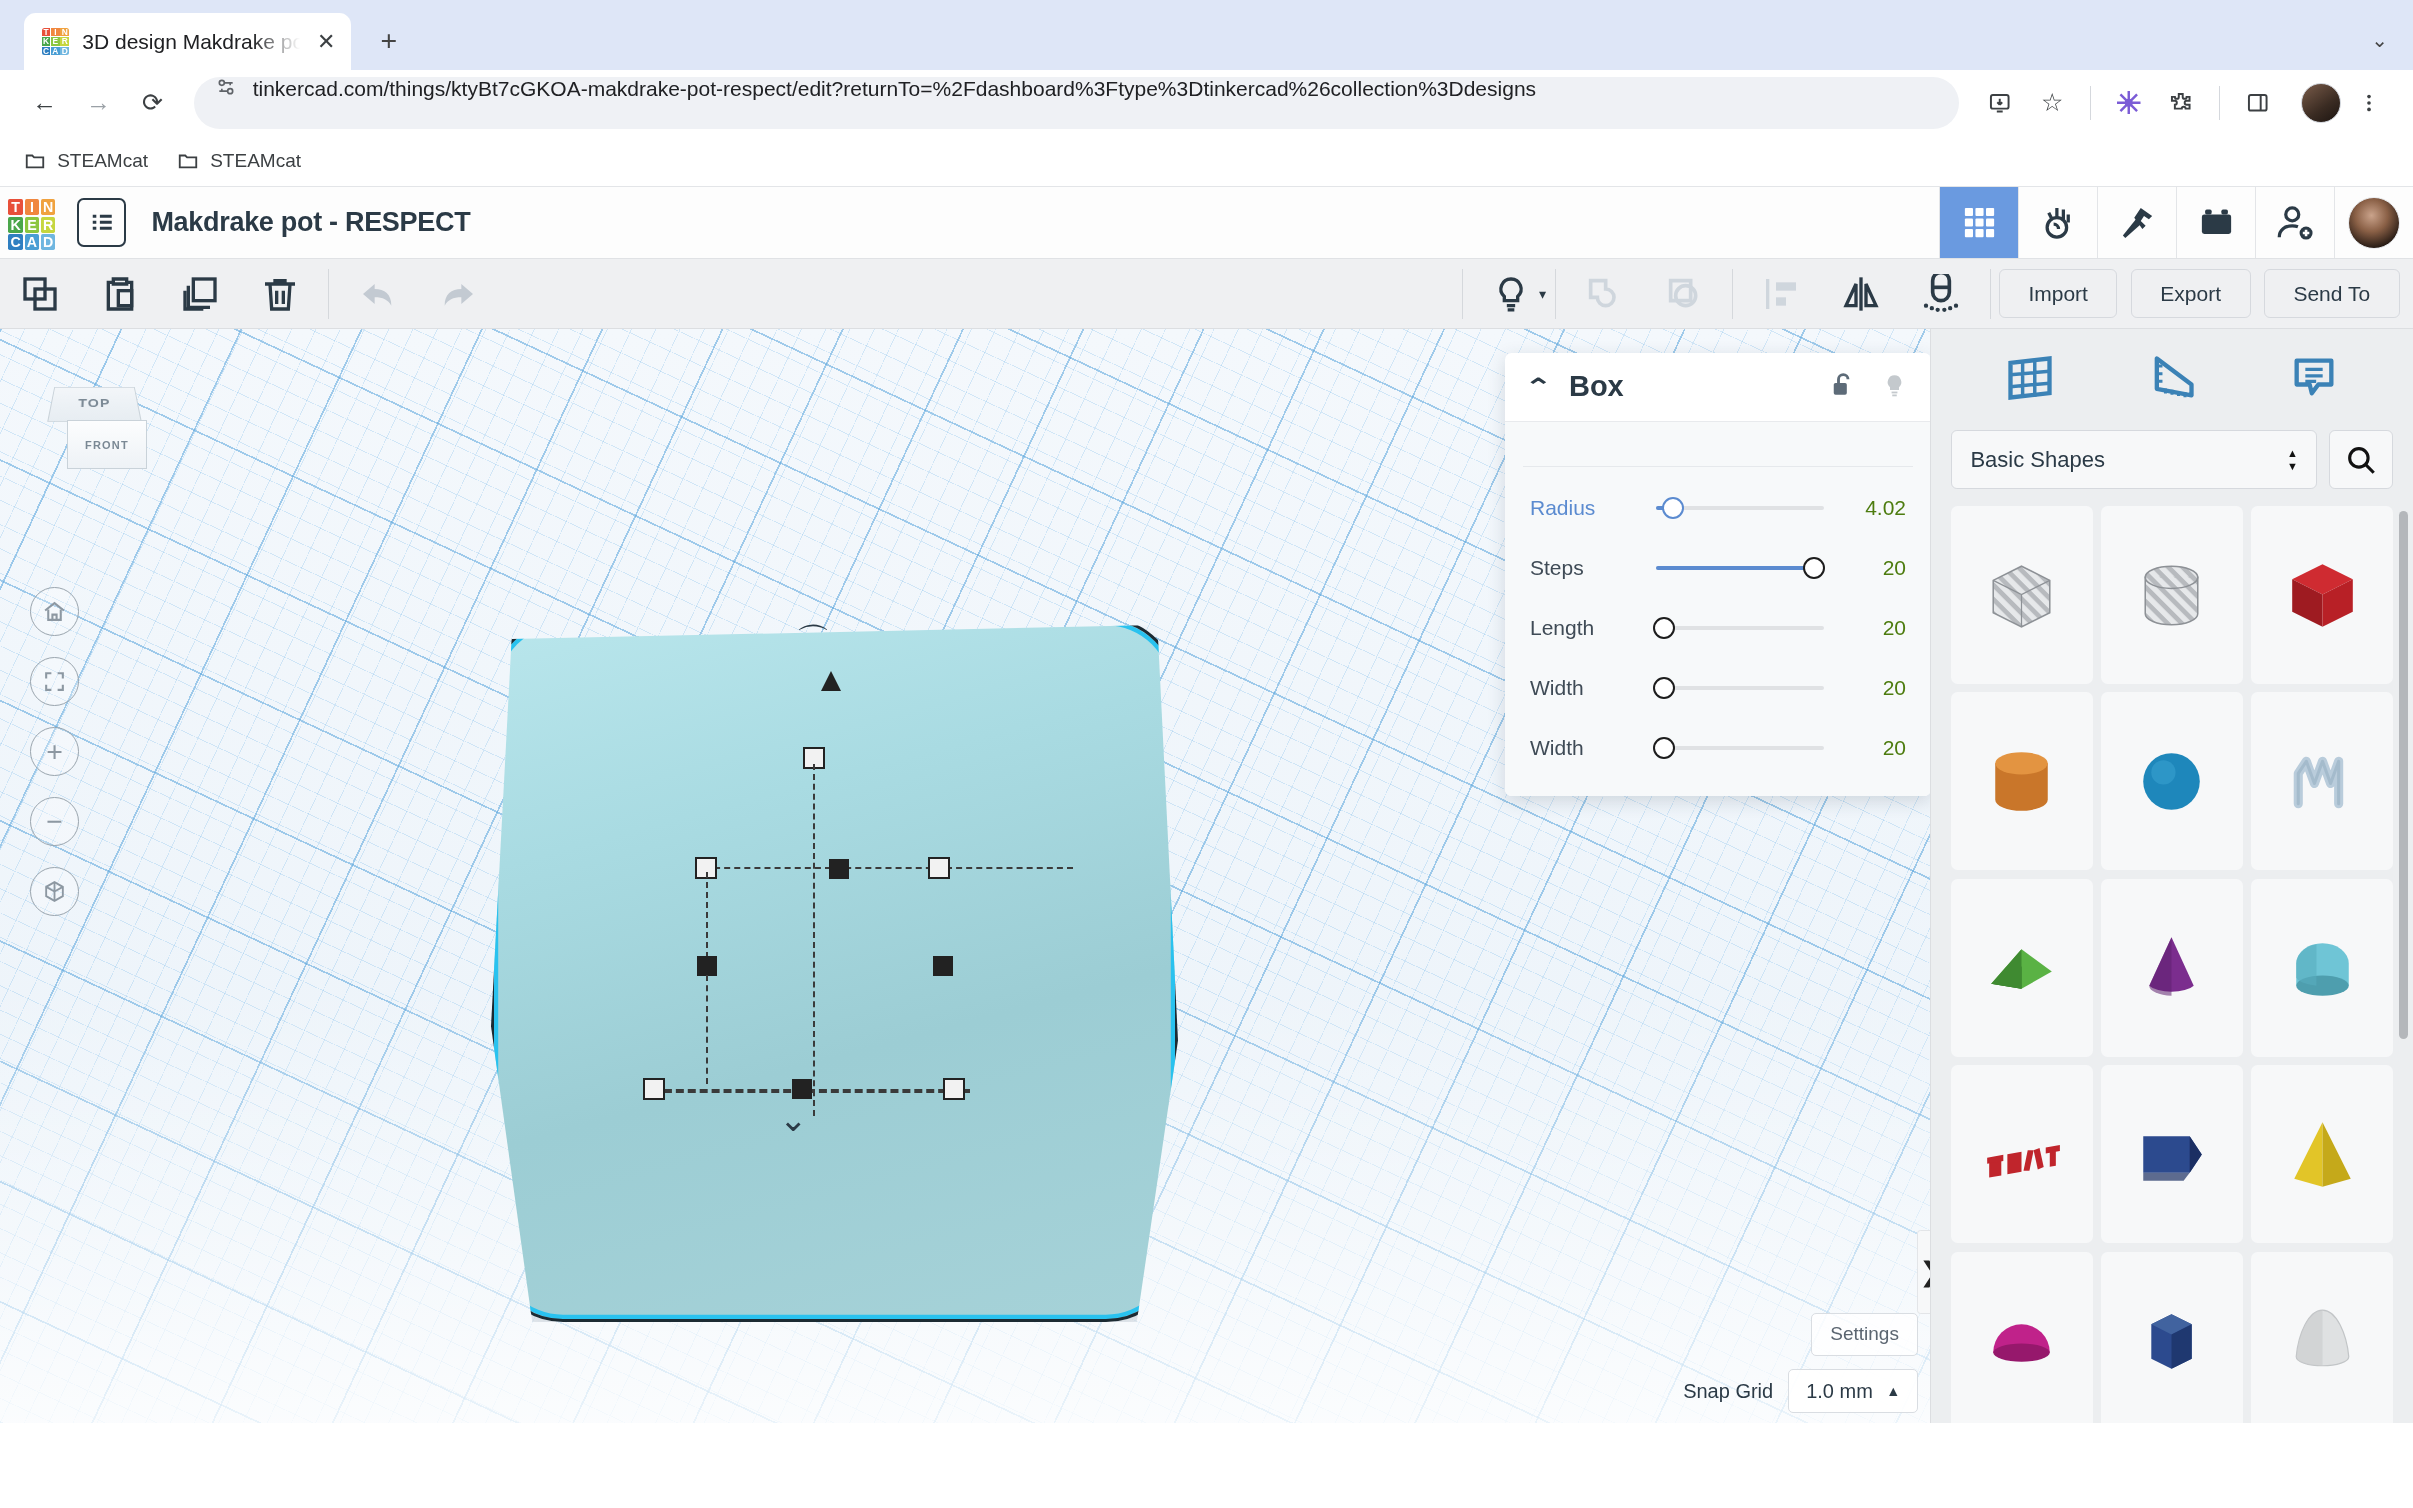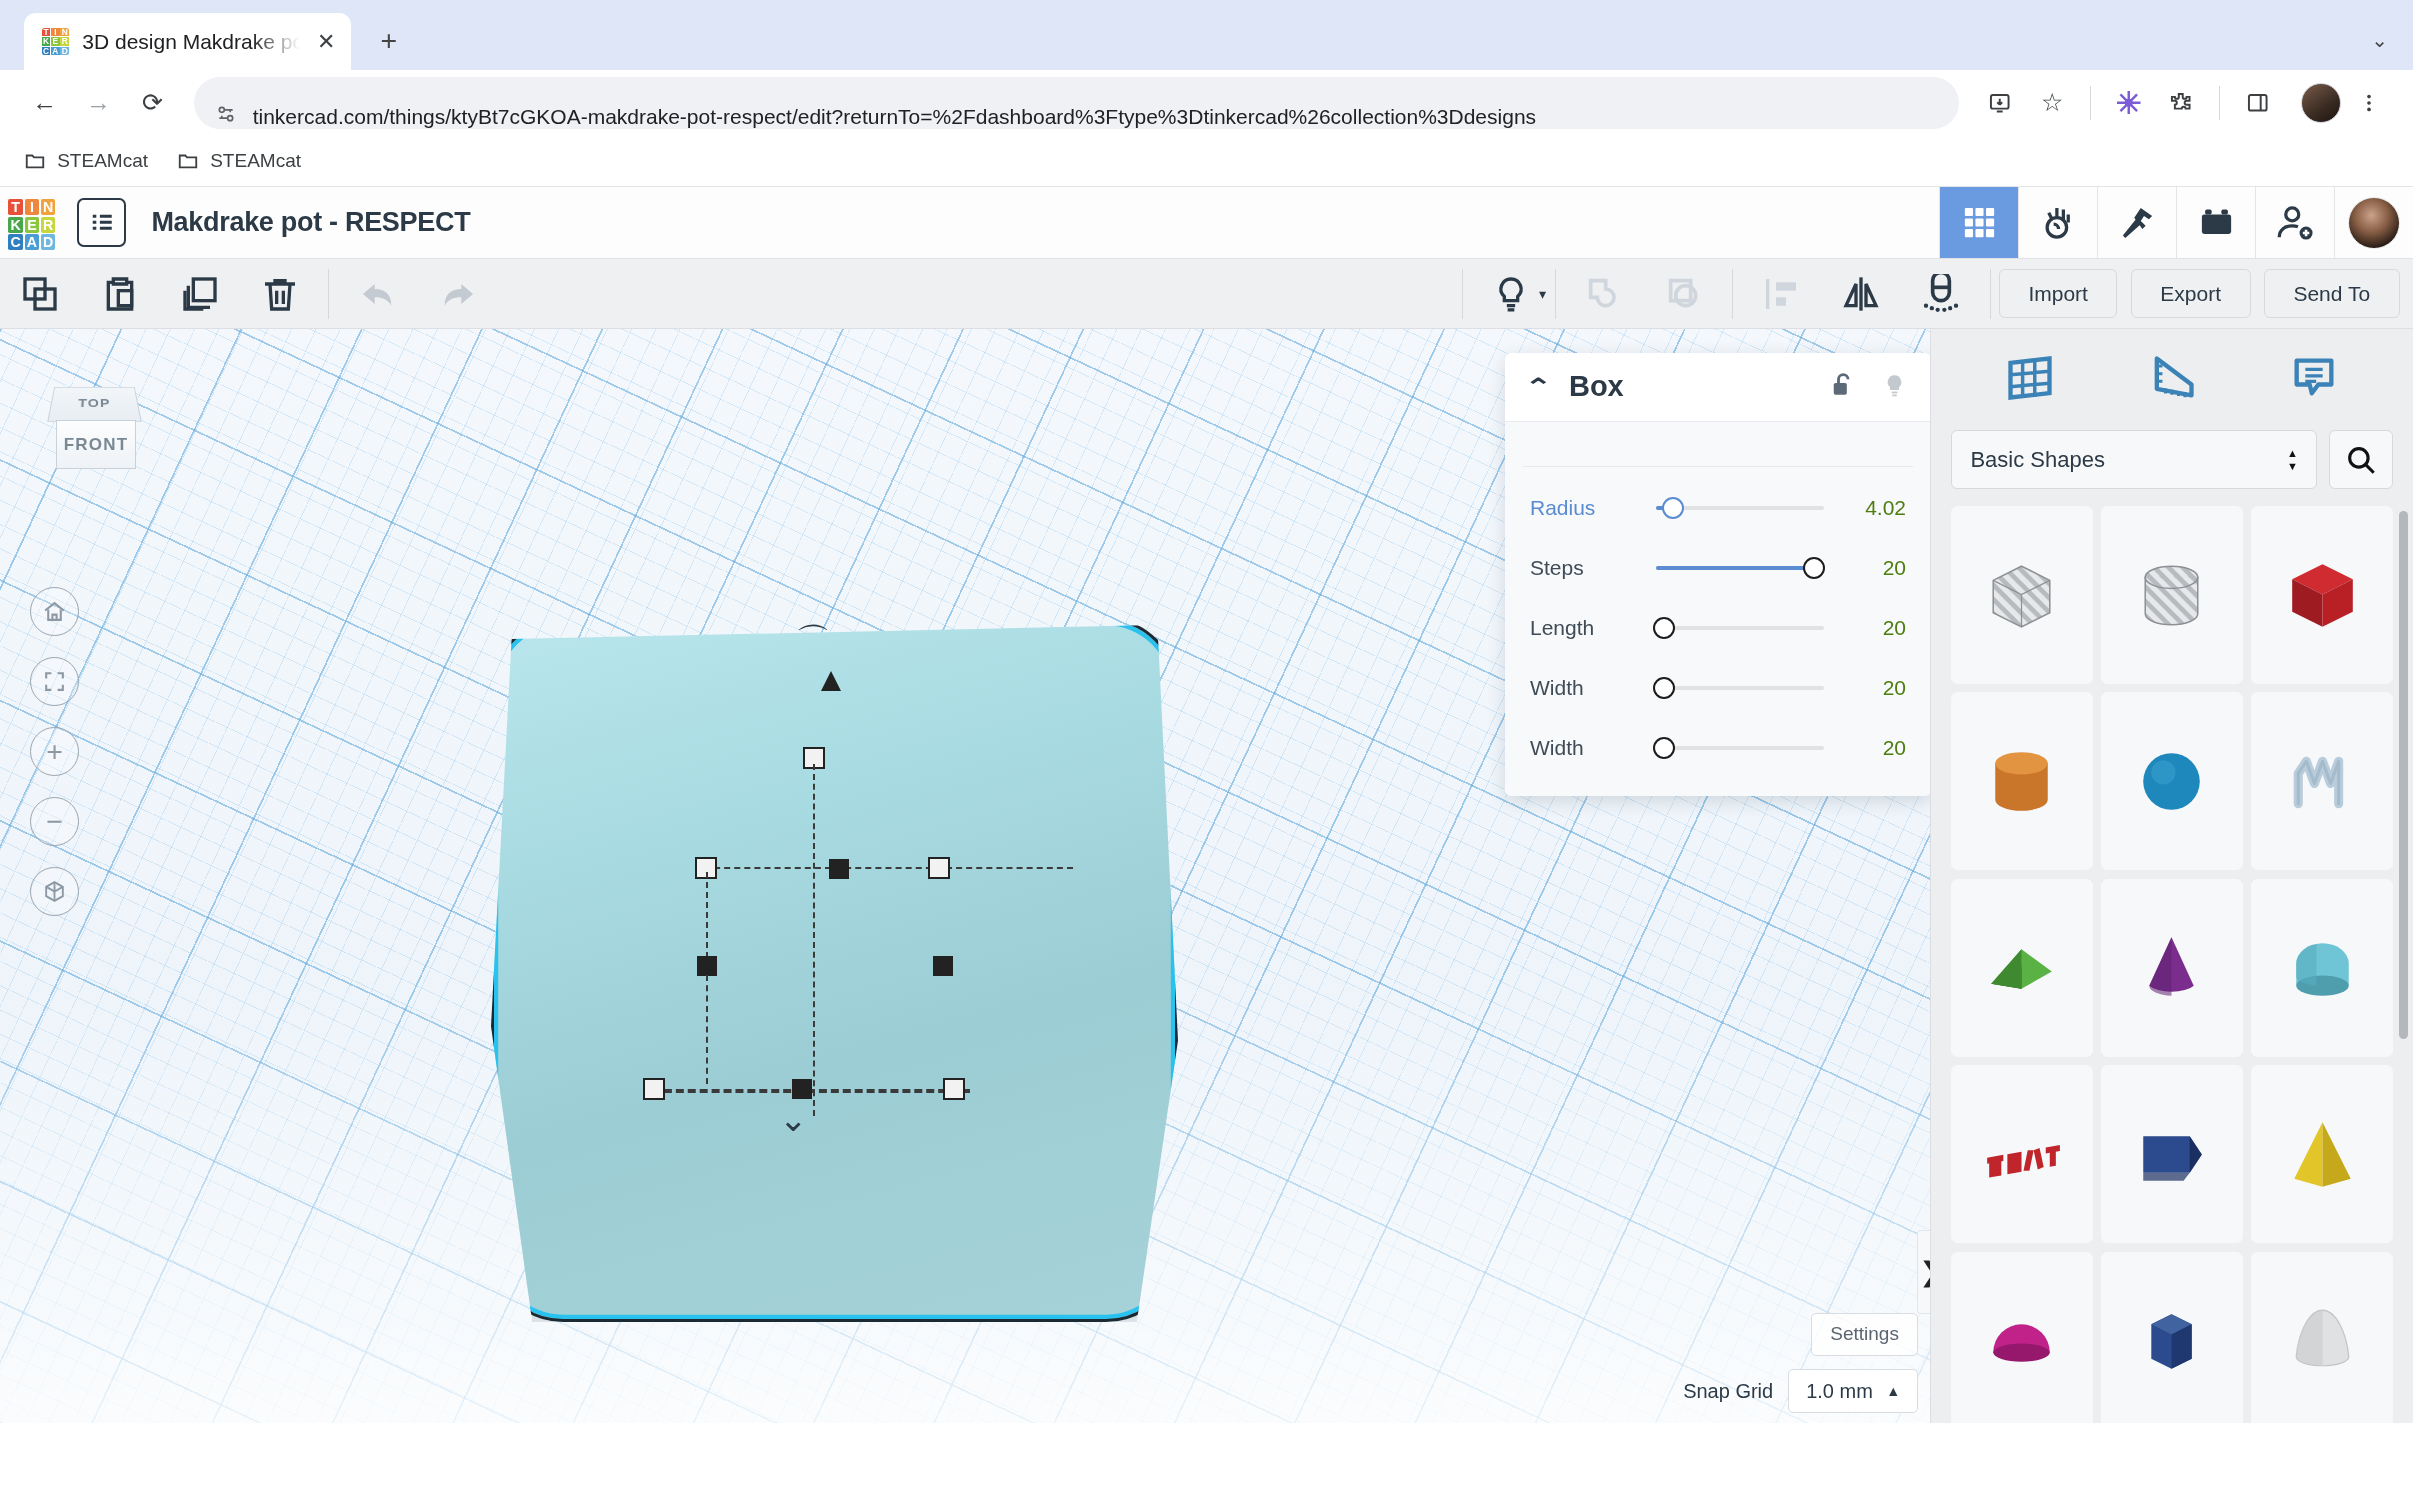--- a/index.html
+++ b/index.html
@@ -19,21 +19,21 @@
     mask-image:linear-gradient(to right,#000 78%,transparent 100%); }
   .tab-close { font-size:22px; color:#3c4043; margin-left:auto; line-height:1; }
   .tab-newtab { font-size:28.5px; color:#444; margin-left:30px; margin-bottom:13.4px; font-weight:300; }
   .win-caret { margin-left:auto; font-size:20px; color:#444; margin-right:25px; margin-bottom:18.4px; }
 
   .nav-bar { height:65px; background:#fff; display:flex; align-items:center; padding:0 20px; gap:5px; }
   .nav-btn { width:49px; height:49px; display:flex; align-items:center; justify-content:center;
     font-size:25px; color:#3c4043; border-radius:50%; }
   .nav-btn.dim { color:#9aa0a6; }
   .omnibox { flex:1; height:52px; background:#eff1f5; border-radius:26px; display:flex;
-    align-items:flex-end; padding:0 22px; gap:17px; margin:0 11.7px; }
+    align-items:flex-start; padding:0 22px; gap:17px; margin:0 11.7px; }
   .omni-url { font-size:21px; color:#202124; white-space:nowrap; overflow:hidden; }
   .omni-icon { font-size:20px; color:#5f6368; flex:none; }
   .nav-right { display:flex; align-items:center; gap:3.4px; }
   .profile-pic { width:40px; height:40px; border-radius:50%;
     background:linear-gradient(145deg,#7a5c4a 0%,#3a2b22 60%,#1b1410 100%); margin-left:15px;
     border:1.7px solid #d0d4db; }
   .vsep { width:0.8px; height:34px; background:#d5d8dd; margin:0 10px; }
 
   .bookmarks { height:52px; background:#fff; display:flex; align-items:center;
     padding:0 23.5px; gap:28.5px; border-bottom:0.8px solid #e3e5e8; }
@@ -87,23 +87,23 @@
       repeating-linear-gradient(25deg,  rgba(90,165,220,.55) 0 1.7px, transparent 1.7px 109px),
       linear-gradient(#f4f8fc,#eaf2f9); }
   .vp-white { position:absolute; left:0; right:0; bottom:0; height:40%;
     background:linear-gradient(to bottom, rgba(255,255,255,0) 0%, rgba(255,255,255,.55) 70%, rgba(255,255,255,.8) 100%); }
 
   .viewcube { position:absolute; left:44px; top:52px; width:101px; height:92px; }
   .vc-top { position:absolute; top:0; left:6.7px; width:87px; height:44px;
     background:linear-gradient(#f3f6f9,#e7edf2); border:0.8px solid #c9d2d9;
     transform:perspective(168px) rotateX(38deg); display:flex; align-items:center;
     justify-content:center; font-size:14.2px; font-weight:bold; color:#7a8894; letter-spacing:1.2px; }
-  .vc-front { position:absolute; top:39px; left:12px; width:80px; height:49px;
+  .vc-front { position:absolute; top:39px; left:23px; width:80px; height:49px;
     background:linear-gradient(#fcfdfe,#eef2f6); border:0.8px solid #c9d2d9;
-    display:flex; align-items:center; justify-content:center; font-size:17px;
+    display:flex; align-items:center; justify-content:center; font-size:11px;
     font-weight:bold; color:#7a8894; letter-spacing:1.2px; }
 
   .navcol { position:absolute; left:30px; top:258px; display:flex; flex-direction:column; gap:21px; }
   .navbtn { width:49px; height:49px; border:1.7px solid #9aa5ae; border-radius:50%;
     display:flex; align-items:center; justify-content:center; color:#8d98a2; background:rgba(255,255,255,.25); }
   .navbtn svg { width:25px; height:25px; }
   .navbtn span { font-size:28.5px; line-height:1; color:#8d98a2; font-weight:300; }
 
   .box3d { position:absolute; left:491px; top:289px; width:687px; height:704px; }
   .box-shape { position:absolute; inset:0; border-radius:72px;

